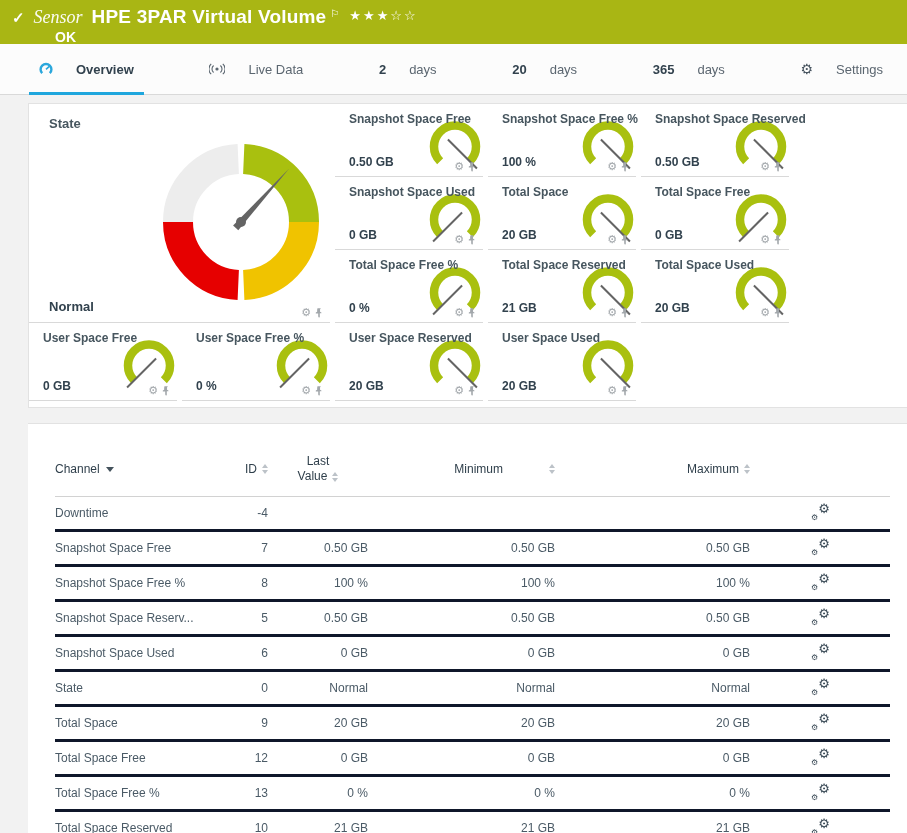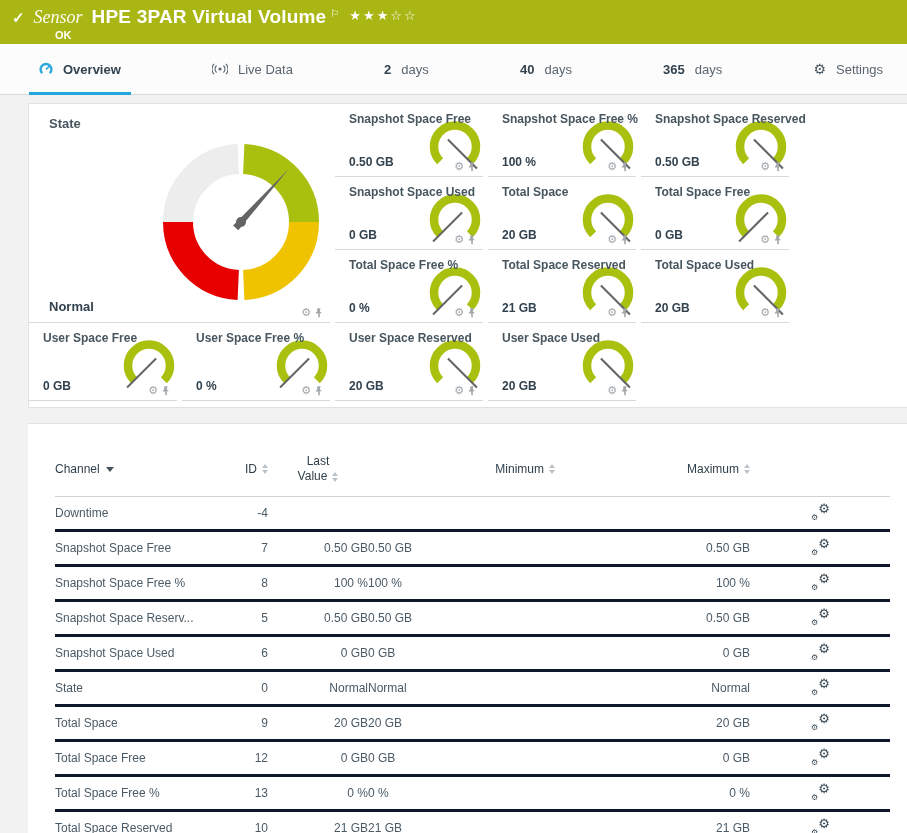--- a/index.html
+++ b/index.html
@@ -7,25 +7,25 @@
   .screen{position:relative;width:907px;height:833px;background:#f2f2f2;overflow:hidden;}
 
   
   .sensor-header{height:44px;background:var(--header-green);color:#fff;}
   .sh-line1{display:flex;align-items:baseline;padding:6px 0 0 12px;}
   .sh-check{font-size:15px;font-weight:bold;margin-right:9px;}
   .sh-kind{font-style:italic;font-size:18px;color:rgba(255,255,255,.95);margin-right:9px;font-family:Liberation Serif, serif;}
   .sh-name{font-size:19px;font-weight:bold;letter-spacing:.2px;}
   .sh-flag{font-size:10px;vertical-align:super;margin-left:4px;position:relative;top:-6px;}
   .sh-stars{font-size:13px;letter-spacing:2px;margin-left:10px;position:relative;top:-3px;cursor:pointer;}
-  .sh-status{font-size:11px;font-weight:bold;margin:1px 0 0 55px;}
+  .sh-status{font-size:14px;font-weight:bold;margin:1px 0 0 55px;}
 
   
   .tabbar{height:50px;background:#fcfcfc;border-bottom:1px solid #d9d9d9;display:flex;align-items:stretch;justify-content:space-between;padding:0 14px 0 29px;}
-  .tab{position:relative;display:flex;align-items:center;gap:10px;padding:8px 10px;font-size:13px;color:#5b6670;cursor:pointer;white-space:nowrap;}
+  .tab{position:relative;display:flex;align-items:center;gap:23px;padding:8px 10px;font-size:13px;color:#5b6670;cursor:pointer;white-space:nowrap;}
   .tab .num{font-weight:bold;color:#32424e;}
   .tab.active{color:#32424e;font-weight:bold;}
   .tab.active::after{content:'';position:absolute;left:0;right:0;bottom:-1px;height:3px;background:var(--accent-blue);}
   .tab svg{display:block;}
   .gearchar{font-size:14px;color:#46535e;line-height:1;}
 
   
   .overview-card{margin:8px 0 0 28px;background:#fff;border:1px solid #e2e2e2;border-right:none;height:303px;overflow:hidden;}
   .overview-grid{display:grid;grid-template-columns:repeat(6,148px);grid-template-rows:73px 73px 73px 78px;column-gap:5px;}
   .gpanel{position:relative;border-bottom:1px solid #d9d9d9;background:#fff;}
@@ -50,21 +50,21 @@
   .seg-gray{stroke:var(--gauge-gray);}
   .bneedle{fill:var(--needle);}
 
   
   .table-card{margin:15px 0 0 28px;background:#fff;border-top:1px solid #e2e2e2;height:420px;}
   .thead{display:flex;align-items:center;height:54px;margin:18px 17px 0 27px;border-bottom:1px solid #d2d2d2;font-size:12px;font-weight:normal;color:#2f3f4b;}
   .trow{display:flex;align-items:center;height:32px;margin:0 17px 0 27px;border-bottom:3px solid #0f172a;font-size:12px;color:#4a5a66;}
   .c-channel{width:173px;text-align:left;}
   .c-id{width:40px;text-align:right;}
   .c-last{width:100px;text-align:right;}
-  .c-min{width:187px;text-align:left;}
+  .c-min{width:187px;text-align:right;gap:41px;}
   .c-max{width:195px;text-align:right;}
   .c-gear{flex:1;display:flex;justify-content:center;}
   .hd{display:flex;align-items:center;cursor:pointer;}
   .c-id.hd,.c-min.hd,.c-max.hd{justify-content:flex-end;}
   .c-last.hd{flex-direction:column;justify-content:center;line-height:1.25;}
   .lastline{display:flex;align-items:center;}
   .sa{display:inline-flex;flex-direction:column;margin-left:5px;}
   .sa i{display:block;width:0;height:0;border-left:3.5px solid transparent;border-right:3.5px solid transparent;}
   .sa .up{border-bottom:4px solid #bcc2c8;margin-bottom:2px;}
   .sa .dn{border-top:4px solid #bcc2c8;}
@@ -103,21 +103,21 @@
           <path d="M4.6 2.5 A4.6 4.6 0 0 0 4.6 9.5 M2.2 0.8 A7 7 0 0 0 2.2 11.2" fill="none" stroke="#5b6670" stroke-width="1.1"></path>
           <path d="M11.4 2.5 A4.6 4.6 0 0 1 11.4 9.5 M13.8 0.8 A7 7 0 0 1 13.8 11.2" fill="none" stroke="#5b6670" stroke-width="1.1"></path>
         </svg>
       <span>Live Data</span>
     </div>
     <div class="tab">
       <span class="num">2</span>
       <span>days</span>
     </div>
     <div class="tab">
-      <span class="num">40</span>
+      <span class="num">20</span>
       <span>days</span>
     </div>
     <div class="tab">
       <span class="num">365</span>
       <span>days</span>
     </div>
     <div class="tab">
       <span class="gearchar">⚙</span>
       <span>Settings</span>
     </div>

